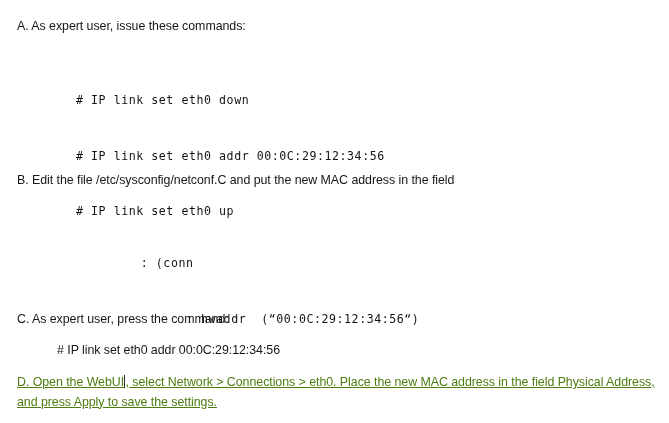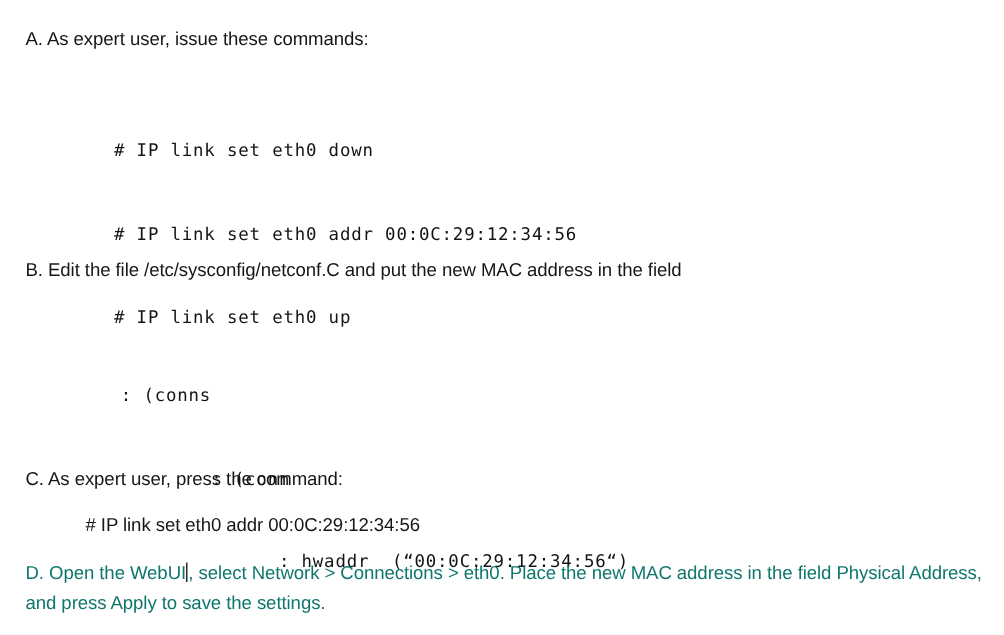--- a/index.html
+++ b/index.html
@@ -34,22 +34,23 @@
     color: #161616;
     letter-spacing: -0.05px;
     white-space: pre;
   }
 
   .prose-wrap {
     position: absolute;
     font-family: "Liberation Sans", sans-serif;
     font-size: 12.4px;
     line-height: 19.5px;
-    color: #0f766e;
+    color: #4d7c0f;
     letter-spacing: -0.05px;
+    text-decoration: underline;
   }
 
   
   .code {
     position: absolute;
     font-family: "DejaVu Sans Mono", monospace;
     font-size: 11.6px;
     line-height: 18.5px;
     color: #141414;
     letter-spacing: 0.55px;
@@ -105,21 +106,20 @@
 
   <div class="code" id="code-a">
     <span class="code-line"># IP link set eth0 down</span>
     <span class="code-line"># IP link set eth0 addr 00:0C:29:12:34:56</span>
     <span class="code-line"># IP link set eth0 up</span>
   </div>
 
   <div class="prose" id="heading-b">B. Edit the file /etc/sysconfig/netconf.C and put the new MAC address in the field</div>
 
   <div class="code" id="code-b">
-    <span class="code-line"> : (conns</span>
     <span class="code-line">         : (conn</span>
     <span class="code-line">               : hwaddr  (“00:0C:29:12:34:56“)</span>
   </div>
 
   <div class="prose" id="heading-c">C. As expert user, press the command:</div>
 
   <div class="prose" id="command-c"># IP link set eth0 addr 00:0C:29:12:34:56</div>
 
   <div class="prose-wrap" id="para-d">
     <span>D. Open the WebUI</span><span class="caret"></span><span>, select Network &gt; Connections &gt; eth0. Place the new MAC address in the field Physical Address, and press Apply to save the settings.</span>

